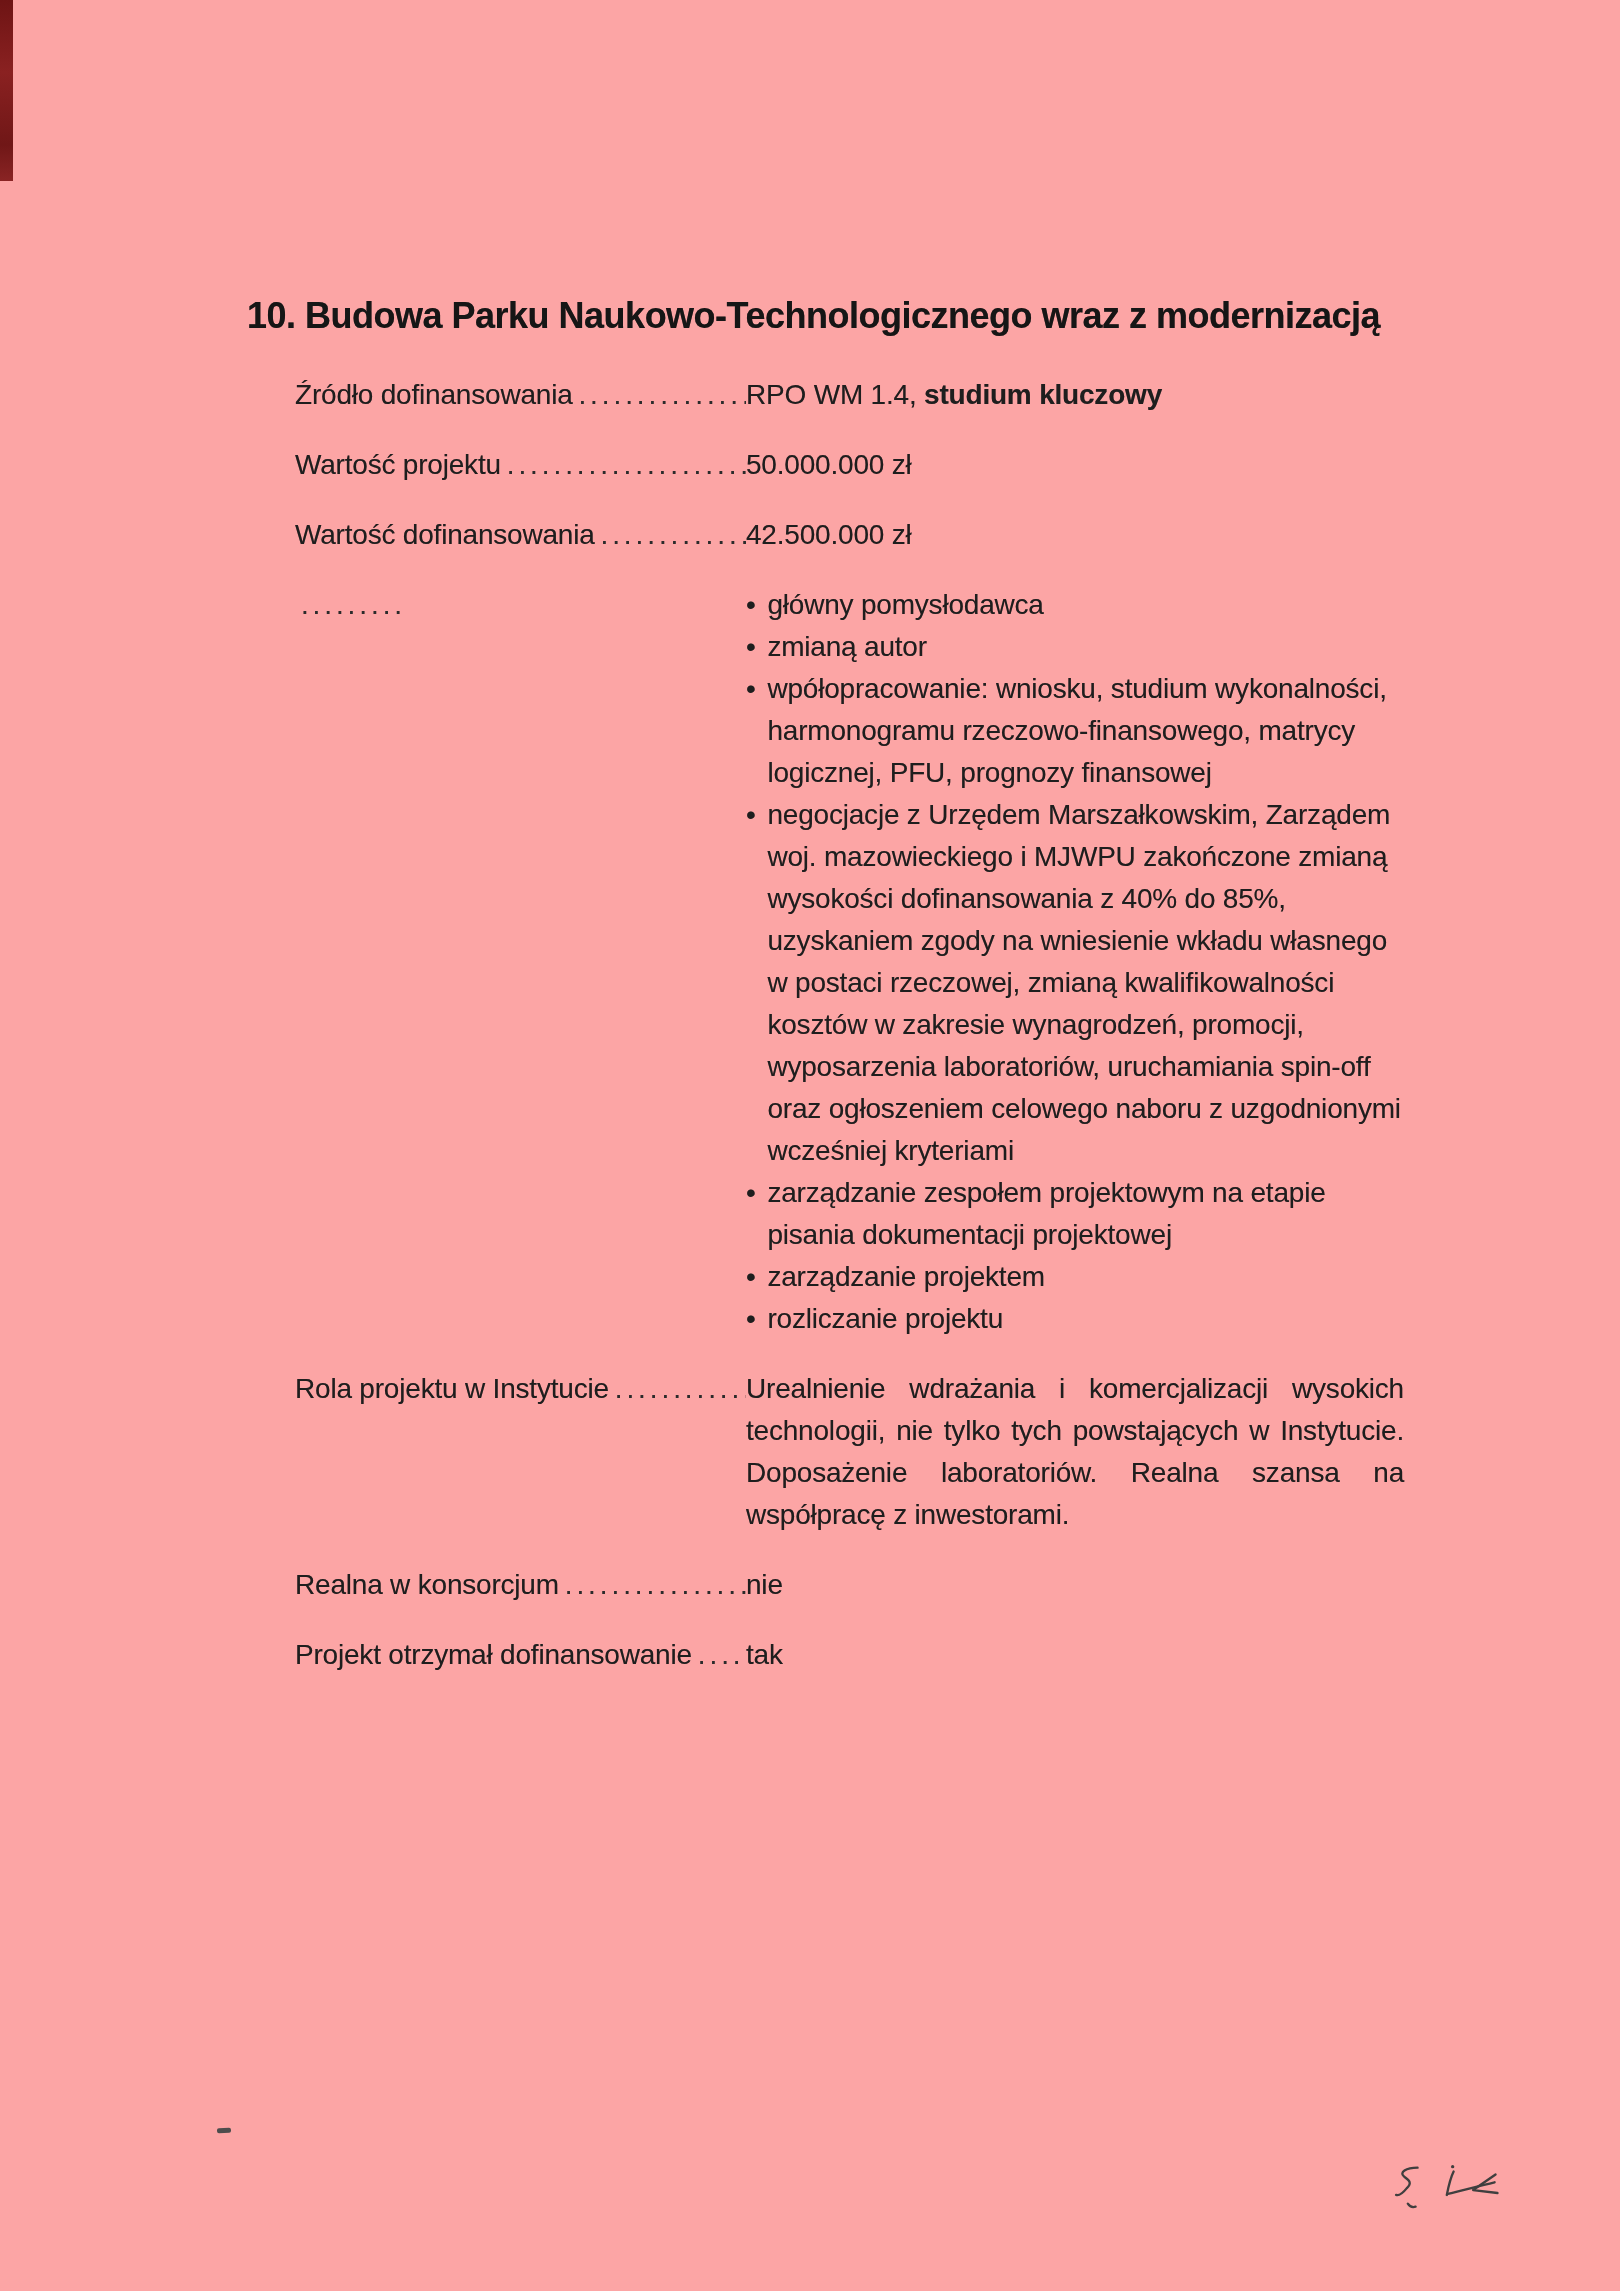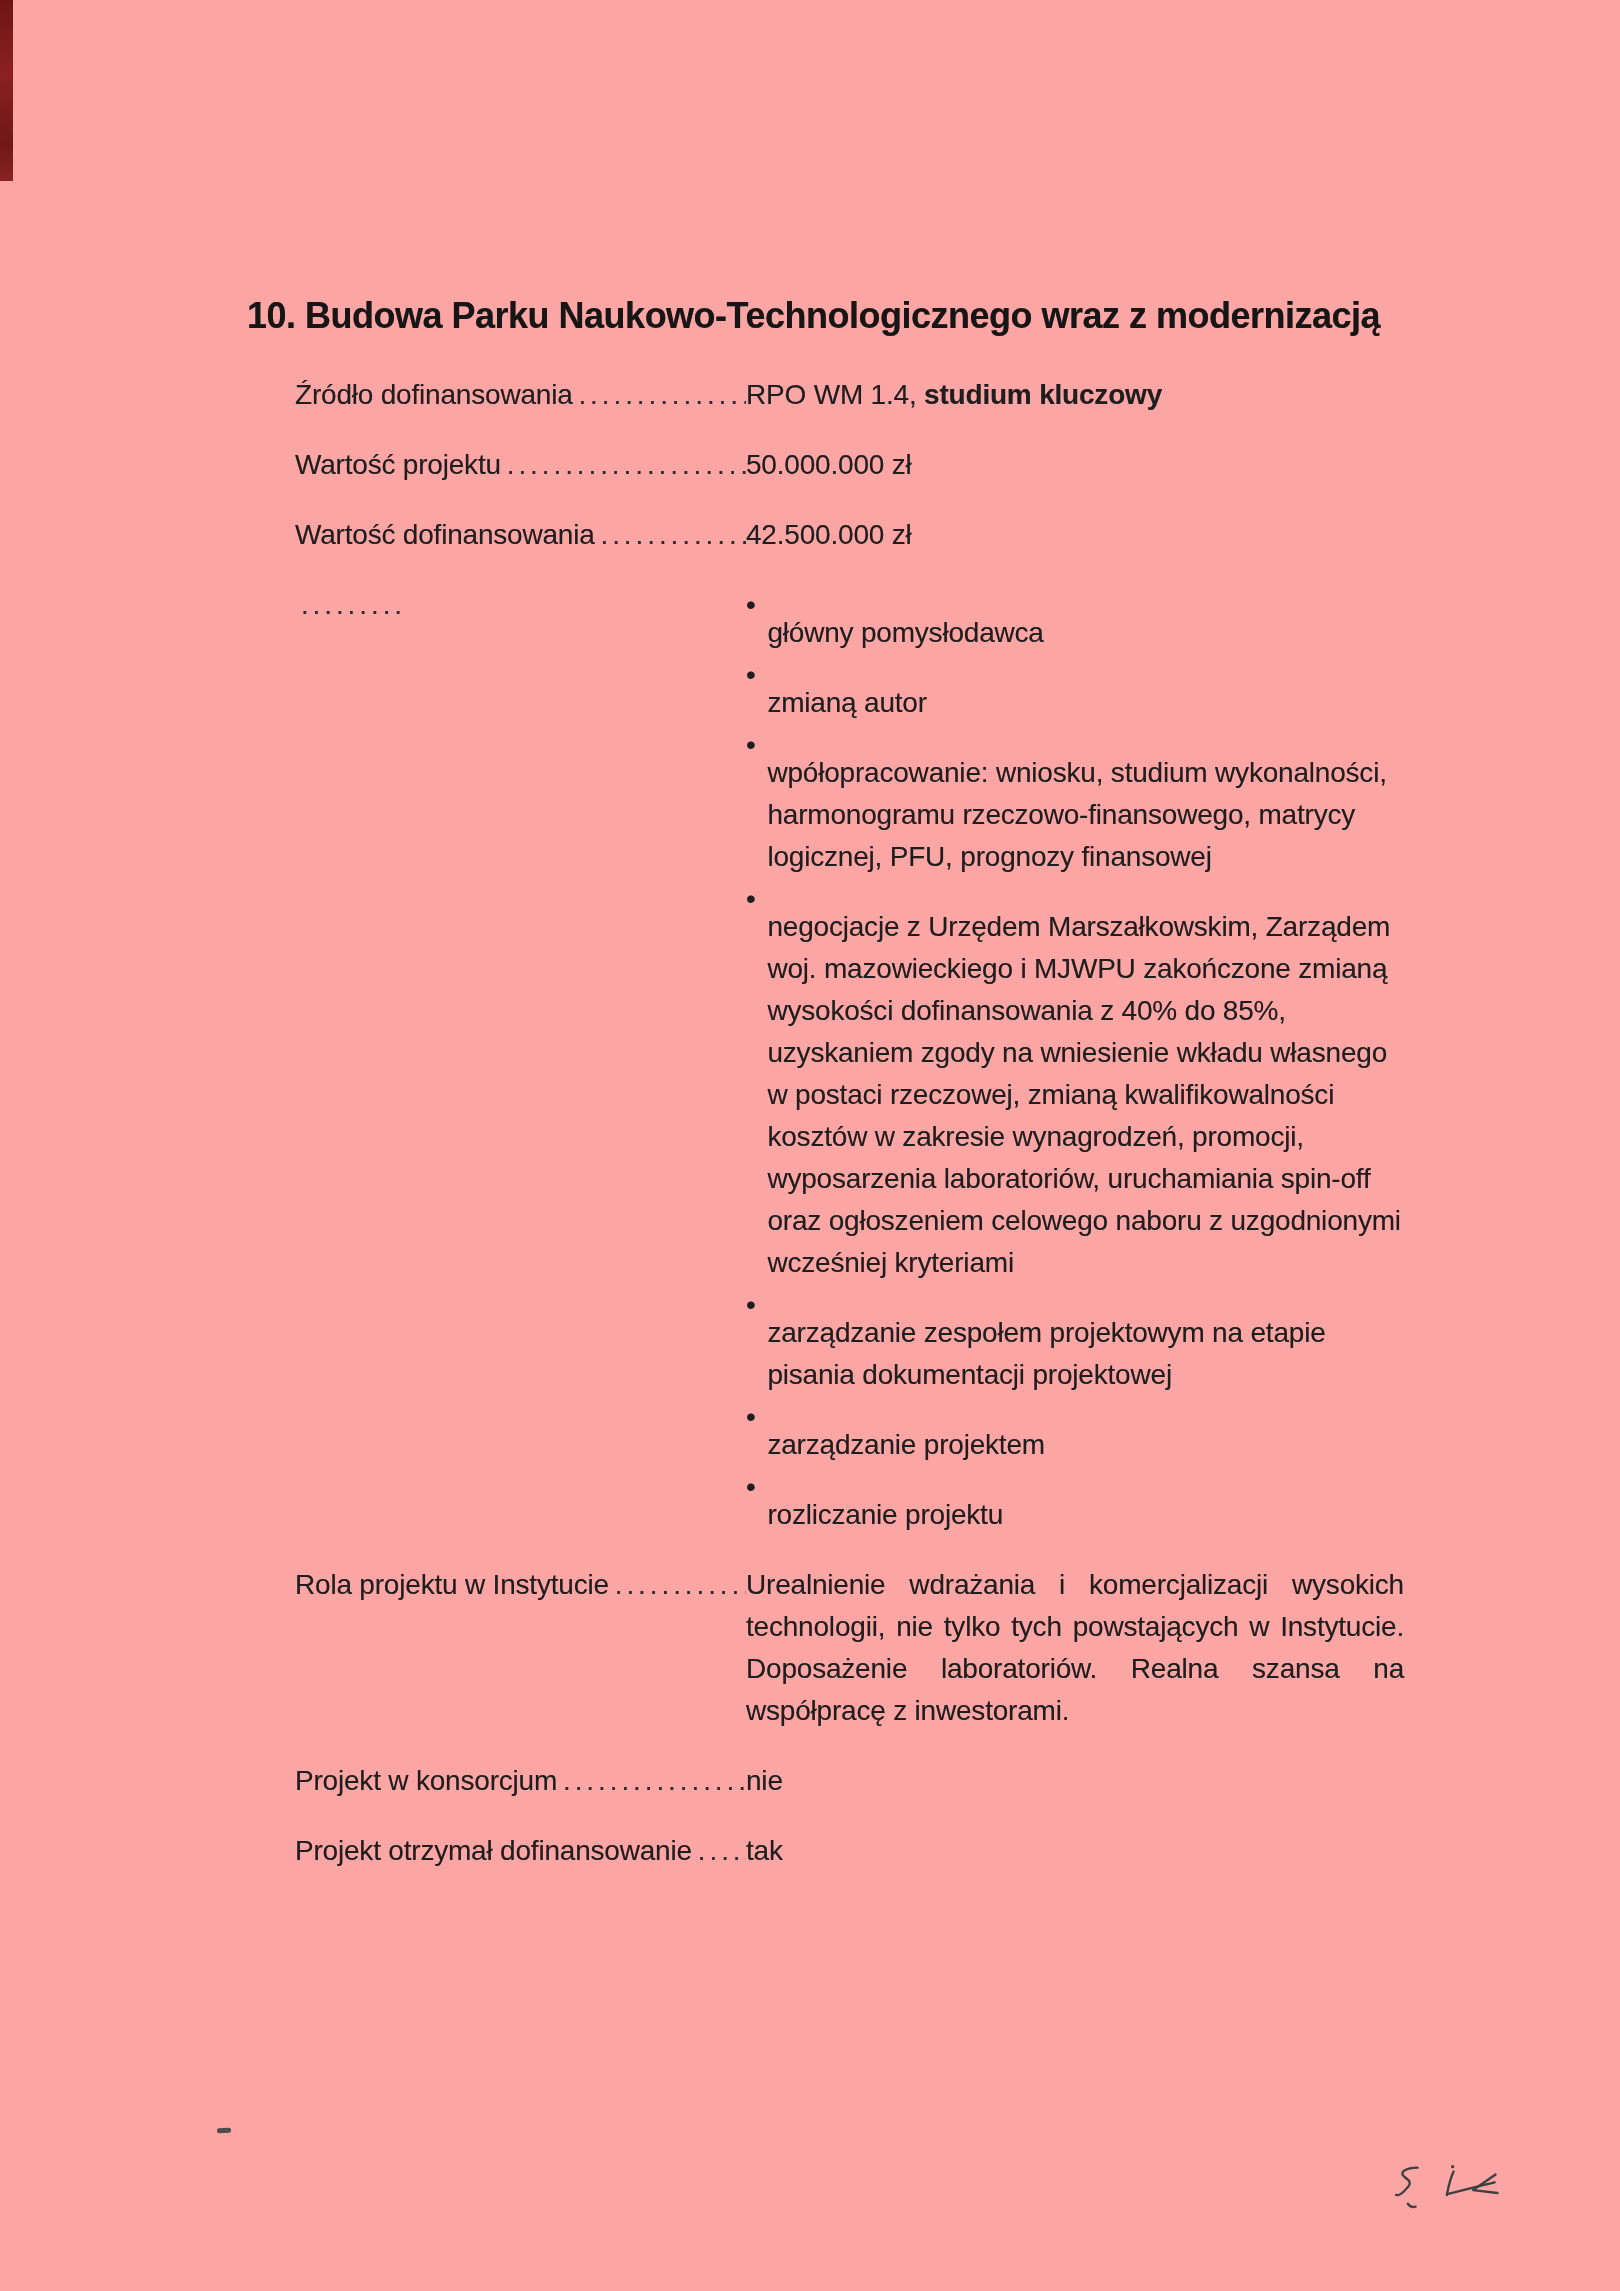--- a/index.html
+++ b/index.html
@@ -59,21 +59,21 @@
     white-space: nowrap;
     letter-spacing: 3.9px;
     padding-left: 5.9px;
     color: #2a2a2a;
   }
   .value { flex: 1; min-width: 0; }
   .bold { font-weight: bold; }
   .bullets { }
   .bullet-item { display: flex; }
   .bullet-marker { flex: 0 0 auto; margin-right: 11.8px; }
-  .bullet-text { flex: 1; min-width: 0; margin-top: 28px; }
+  .bullet-text { flex: 1; min-width: 0; }
   .justified { text-align: justify; text-align-last: left; }
   
   .stray-dash {
     position: absolute;
     left: 217px; top: 2128px;
     width: 13.7px; height: 4.9px;
     background: #4d4d4d;
     border-radius: 2px;
     transform: rotate(-2deg);
   }
@@ -160,21 +160,21 @@
     <div class="row">
       <div class="lead">
         <span class="label">Rola projektu w Instytucie</span>
         <span class="dots">................</span>
       </div>
       <div class="value justified">Urealnienie wdrażania i komercjalizacji wysokich technologii, nie tylko tych powstających w Instytucie. Doposażenie laboratoriów. Realna szansa na współpracę z inwestorami.</div>
     </div>
 
     <div class="row">
       <div class="lead">
-        <span class="label">Projekt w konsorcjum</span>
+        <span class="label">Realna w konsorcjum</span>
         <span class="dots">.......................</span>
       </div>
       <div class="value">nie</div>
     </div>
 
     <div class="row">
       <div class="lead">
         <span class="label">Projekt otrzymał dofinansowanie</span>
         <span class="dots">.....</span>
       </div>

